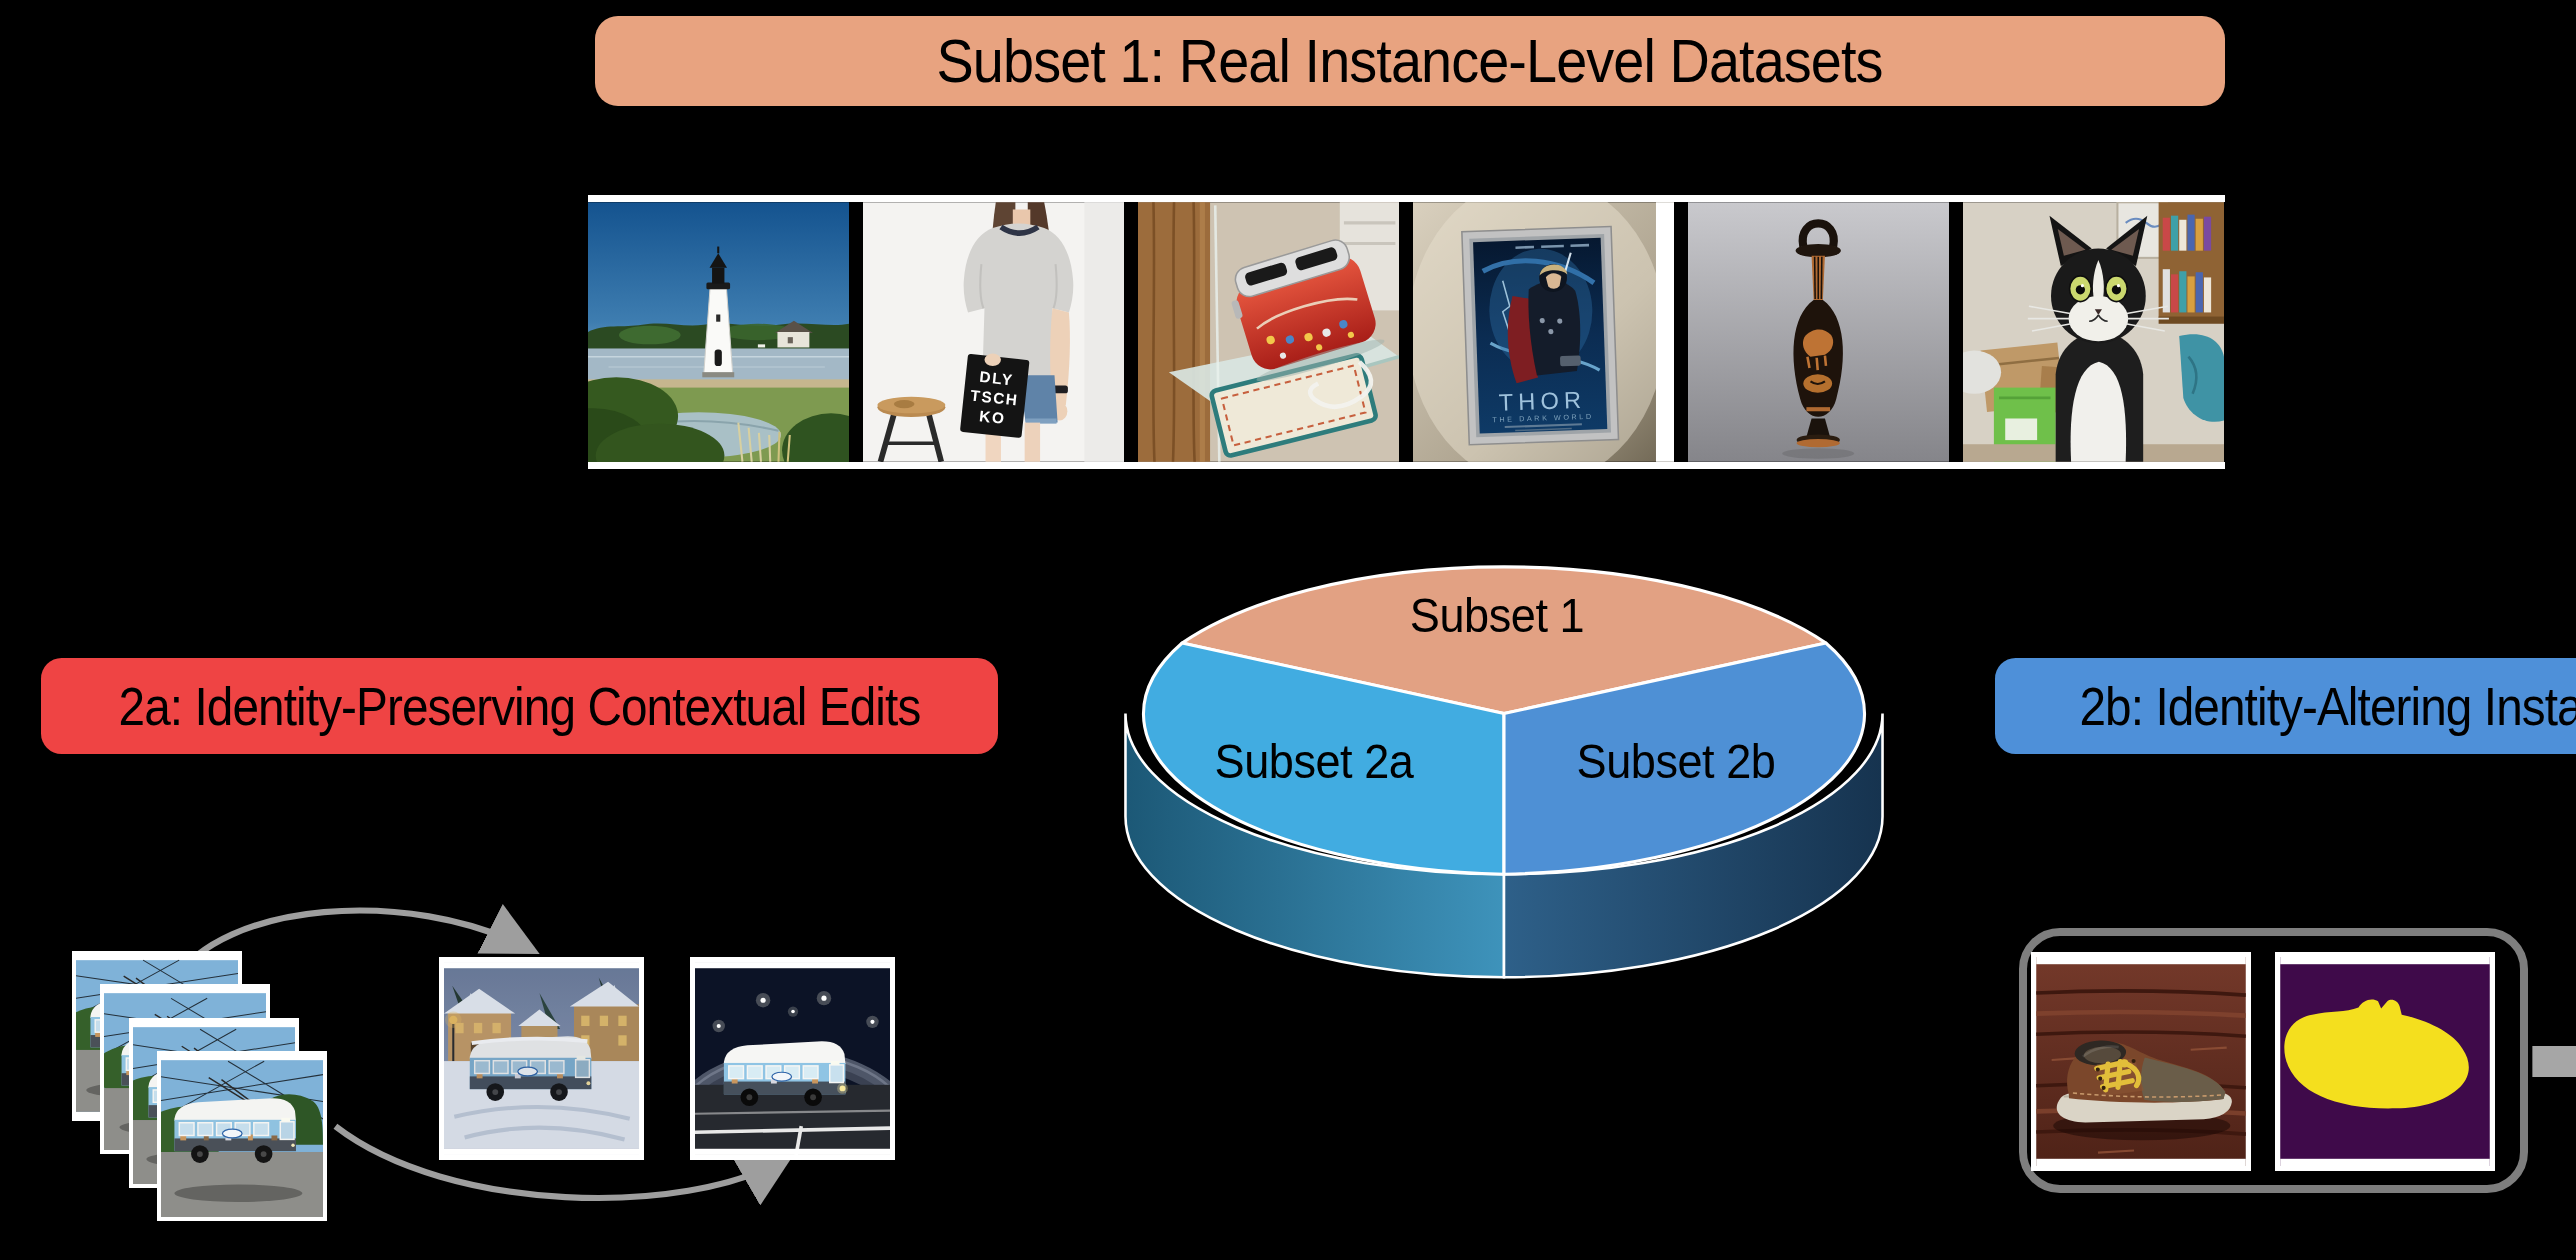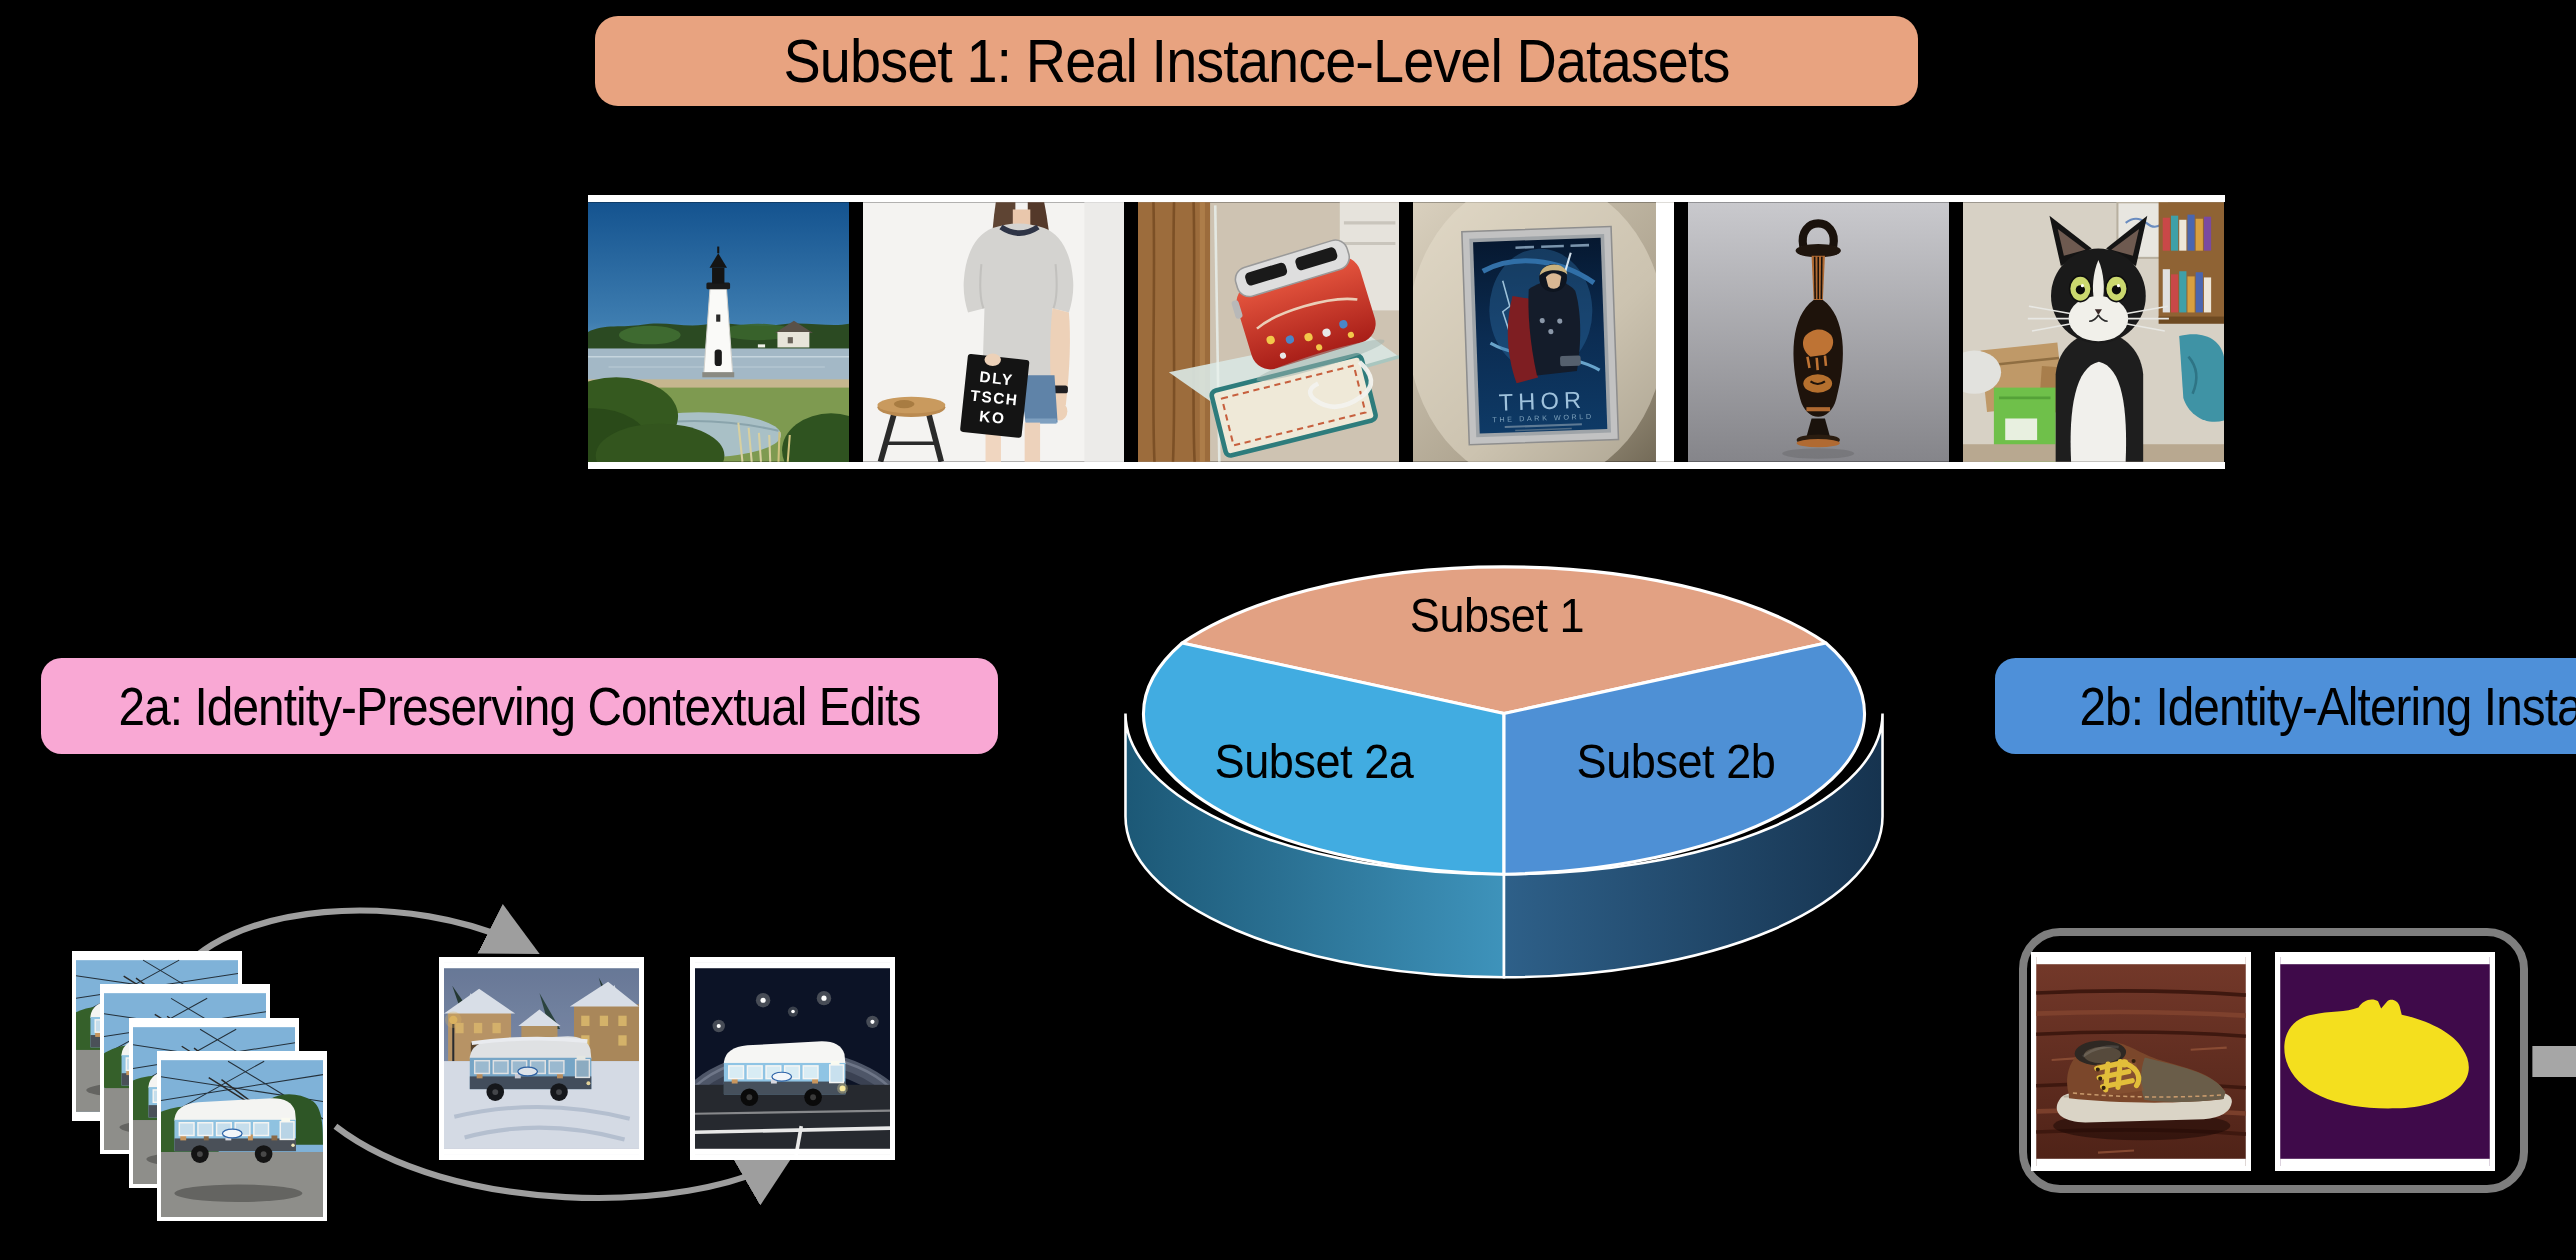--- a/index.html
+++ b/index.html
@@ -2,21 +2,21 @@
 <html style="font-size:8.2px"><head>
 <meta charset="utf-8">
 <style>
   html,body{margin:0;padding:0;background:#000;}
   #stage{position:relative;width:2897px;height:1261px;background:#000;overflow:hidden;
          font-family:"Liberation Sans",sans-serif;color:#000;}
   .abs{position:absolute;}
   .pill{position:absolute;display:flex;align-items:center;justify-content:center;
         border-radius:23px;color:#000;}
   .pill .cond{display:inline-block;transform:scaleX(0.9);white-space:nowrap;letter-spacing:-1px;}
-  #banner{left:595px;top:15.5px;width:1323px;height:90px;font-size:62px;}
+  #banner{left:595px;top:15.5px;width:1630px;height:90px;font-size:62px;}
   #box-2a{left:41px;top:658px;width:957px;height:96px;font-size:53px;border-radius:20.6px;}
   #box-2b{left:1995px;top:658px;width:861px;height:96px;font-size:53px;border-radius:20.6px;}
   .rail{position:absolute;background:#fff;height:7.2px;width:1637px;left:588px;}
   .tile{position:absolute;top:202px;width:261px;height:260px;background:#000;}
   .tile svg{display:block;width:100%;height:100%;}
   .photo{position:absolute;background:#fff;border:5.2px solid #fff;box-sizing:border-box;}
   .photo svg{display:block;width:100%;height:100%;}
   .stackphoto{position:absolute;width:170px;height:170px;border:4.1px solid #fff;box-sizing:border-box;background:#fff;}
   .stackphoto svg{display:block;width:100%;height:100%;}
   .pielabel{position:absolute;transform:translate(-50%,-50%) scaleX(0.92);font-size:49px;
@@ -309,21 +309,21 @@
     <path d="M -735 0 A 735 312 0 0 0 0 312 L 0 512 A 735 312 0 0 1 -735 200 Z" fill="url(#pie-sideL)" stroke="#FFFFFF" stroke-width="5"></path>
     <path d="M 0 312 A 735 312 0 0 0 735 0 L 735 200 A 735 312 0 0 1 0 512 Z" fill="url(#pie-sideR)" stroke="#FFFFFF" stroke-width="5"></path>
     <path d="M 0 0 L 625 -137 A 735 312 0 0 0 -625 -137 Z" fill="#E2A183" stroke="#FFFFFF" stroke-width="6" stroke-linejoin="round"></path>
     <path d="M 0 0 L -625 -137 A 735 312 0 0 0 0 312 Z" fill="#41ACE1" stroke="#FFFFFF" stroke-width="6" stroke-linejoin="round"></path>
     <path d="M 0 0 L 0 312 A 735 312 0 0 0 625 -137 Z" fill="#4E90D5" stroke="#FFFFFF" stroke-width="6" stroke-linejoin="round"></path>
   </svg>
   <div class="pielabel" style="left:1497px;top:615px;">Subset 1</div>
   <div class="pielabel" style="left:1314px;top:761px;">Subset 2a</div>
   <div class="pielabel" style="left:1676px;top:761px;">Subset 2b</div>
 
-  <div id="box-2a" class="pill" style="background:#f9a8d4;text-align:center;">
+  <div id="box-2a" class="pill" style="background:#ef4444;text-align:center;">
     <span class="cond">2a: Identity-Preserving Contextual Edits</span>
   </div>
   <div id="box-2b" class="pill" style="background:#4E90D9;">
     <span class="cond">2b: Identity-Altering Instance Edits</span>
   </div>
 
   <svg class="abs" style="left:52px;top:871px;" width="876" height="392" viewBox="0 0 1700 760">
     <defs>
       <marker id="arrowhead-g" markerWidth="9" markerHeight="9" refX="7" refY="4.5" orient="auto">
         <path d="M0,0 L9,4.5 L0,9 Z" fill="#9E9E9E"></path>

